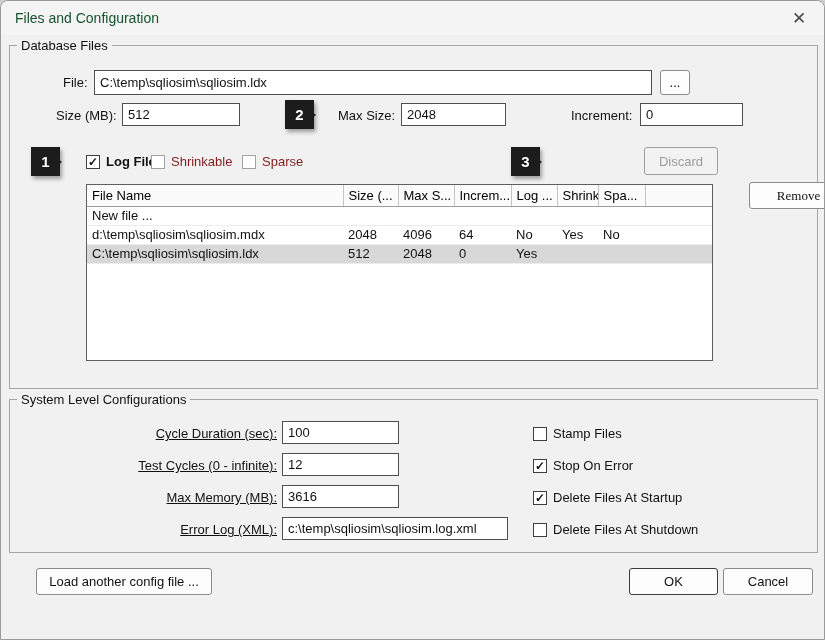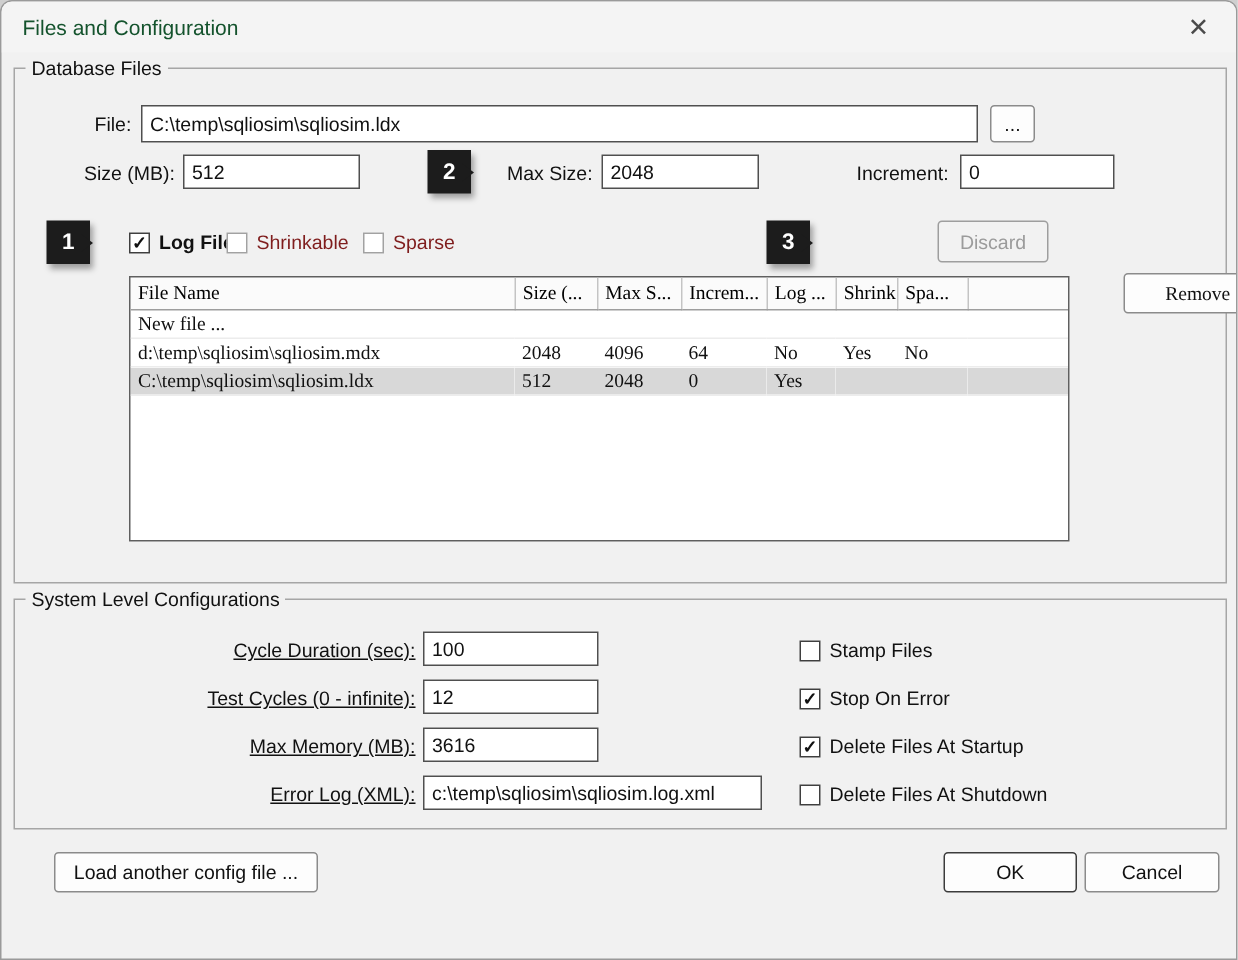--- a/index.html
+++ b/index.html
@@ -92,23 +92,23 @@
     <span class="cb"></span>
     <span class="cblabel">Shrinkable</span>
   </div>
 
   <div class="cbwrap disabled" style="left:241px; top:153px;">
     <span class="cb"></span>
     <span class="cblabel">Sparse</span>
   </div>
 
   <div class="badge" style="left:510px; top:146px;">3</div>
-  <button class="btn disabled" style="left:624px; top:146px; width:74px; height:28px;">Discard</button>
-
-  <div class="tablebox" style="left:85px; top:183px; width:627px; height:177px;font-family:Liberation Serif, serif;">
+  <button class="btn disabled" style="left:643px; top:146px; width:74px; height:28px;">Discard</button>
+
+  <div class="tablebox" style="left:85px; top:183px; width:627px; height:177px;">
     <table>
       <colgroup>
         <col style="width:256px">
           <col style="width:55px">
           <col style="width:56px">
           <col style="width:57px">
         <col style="width:46px">
           <col style="width:41px">
           <col style="width:47px">
           <col style="width:67px">

